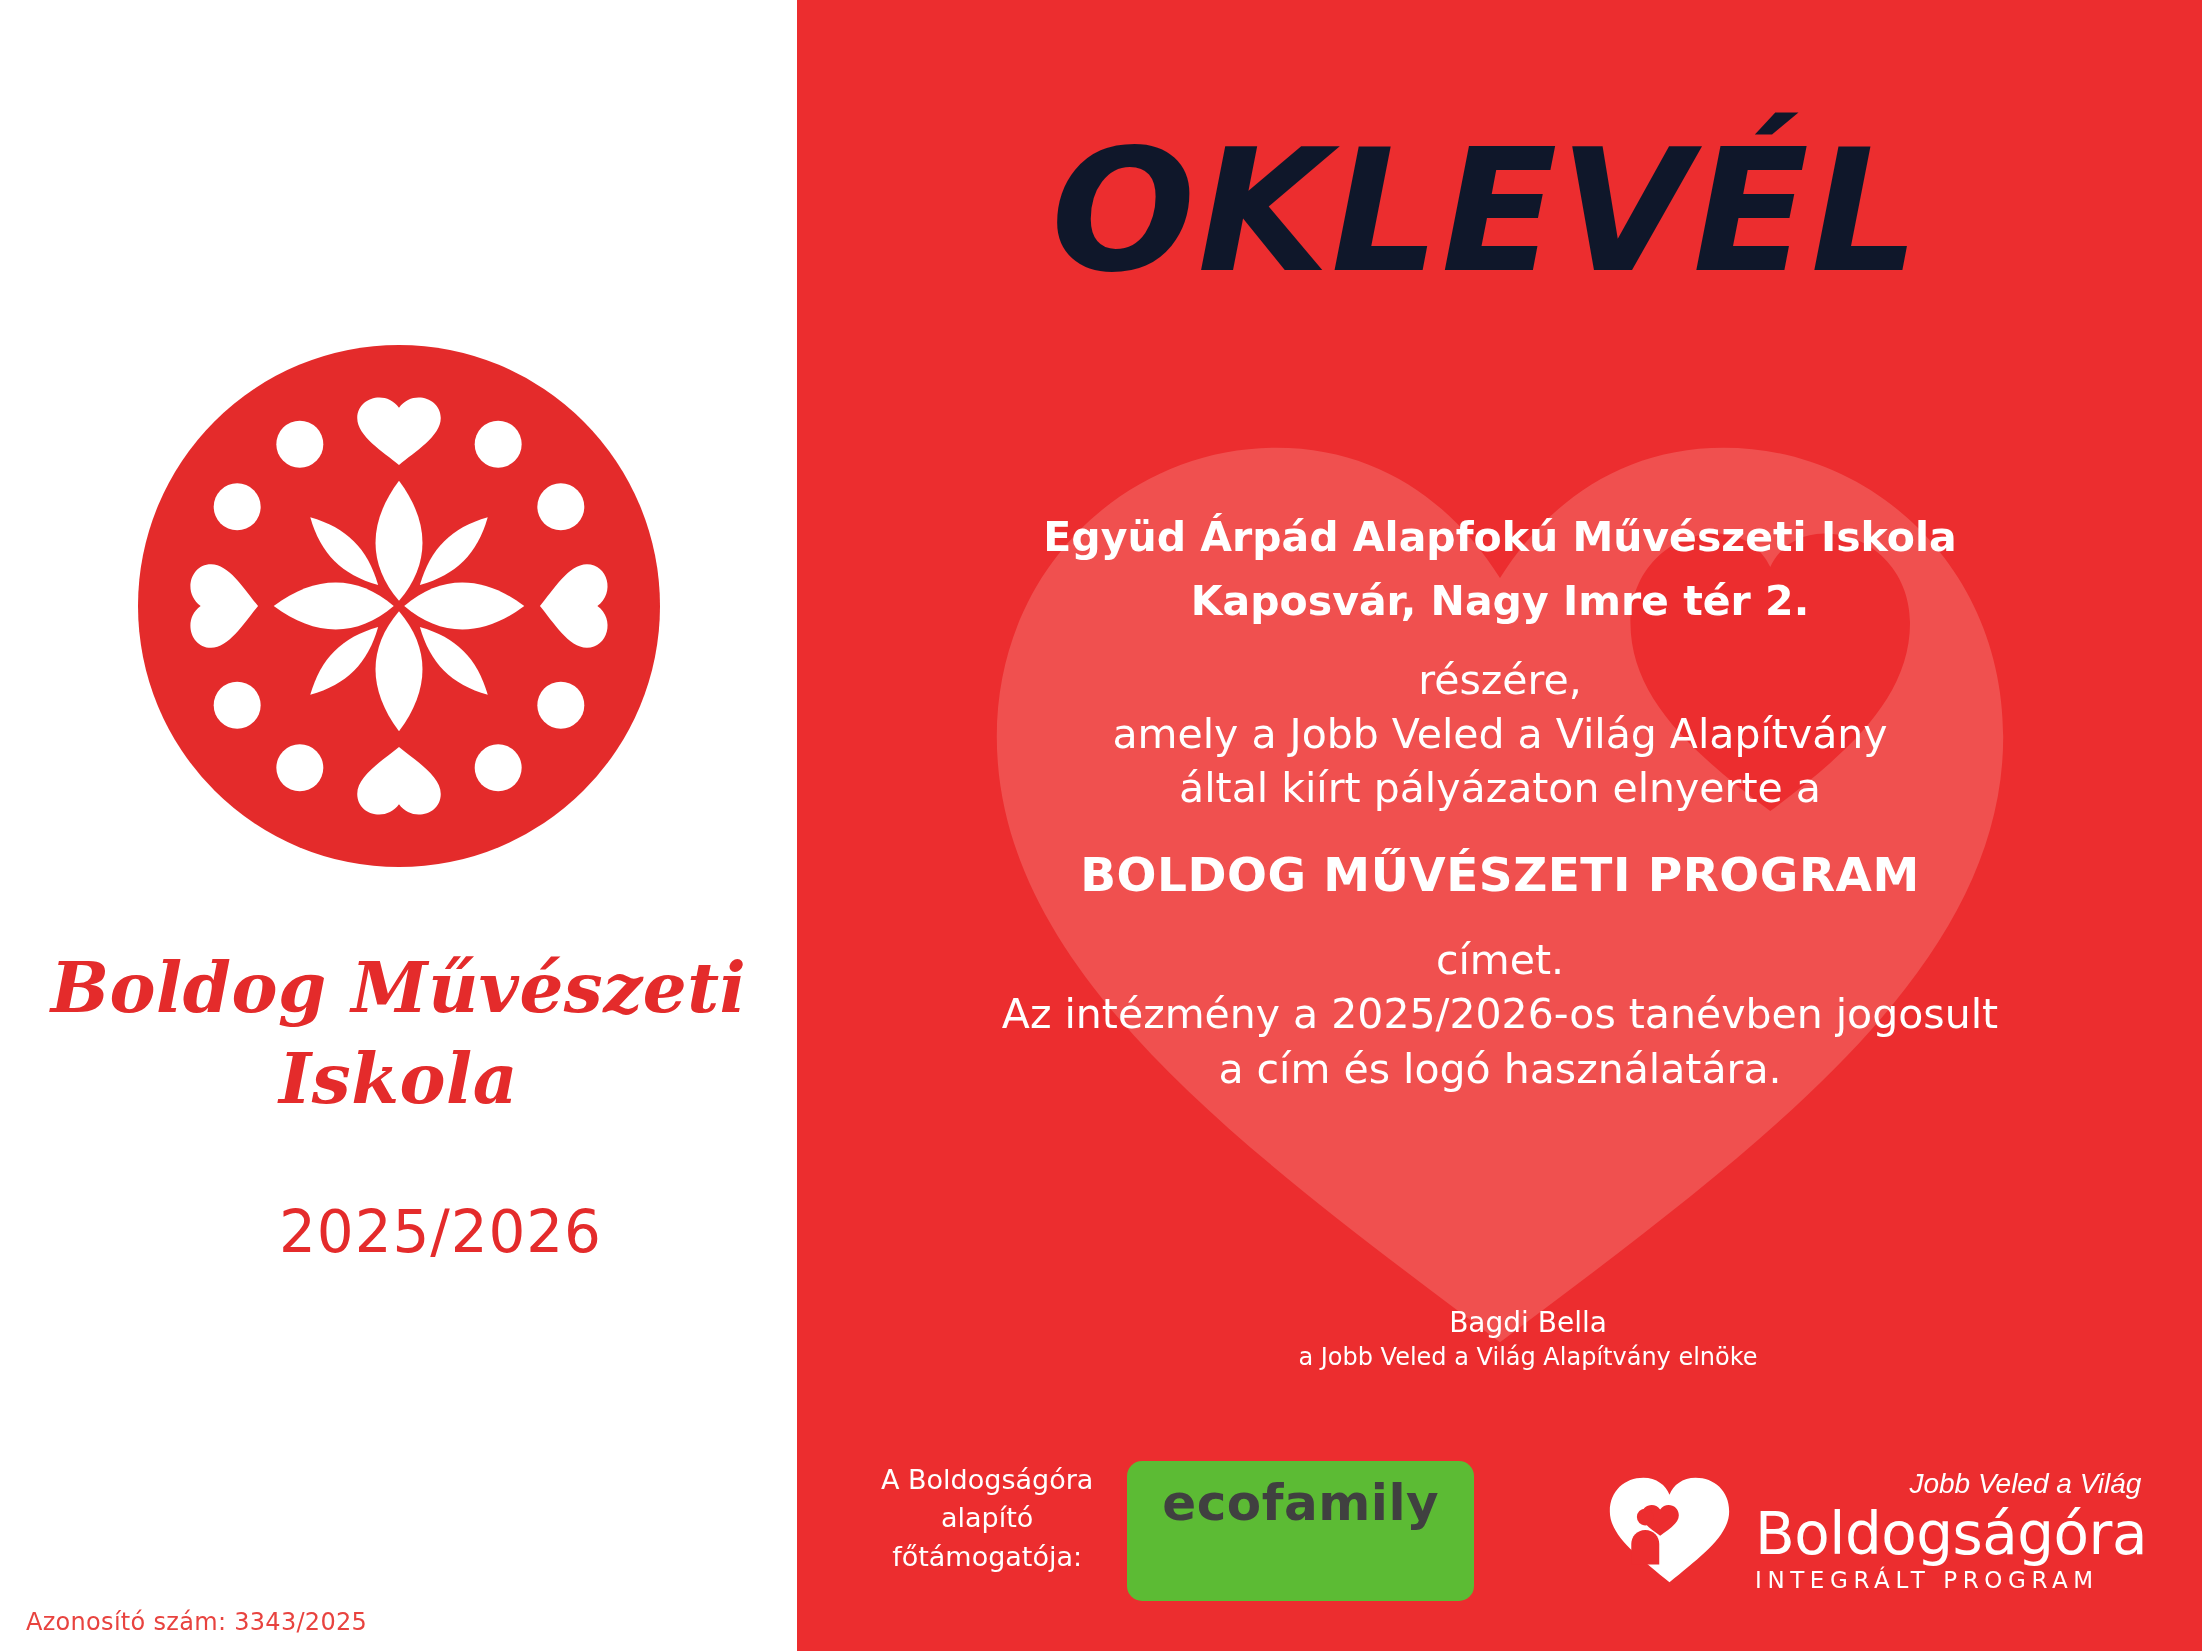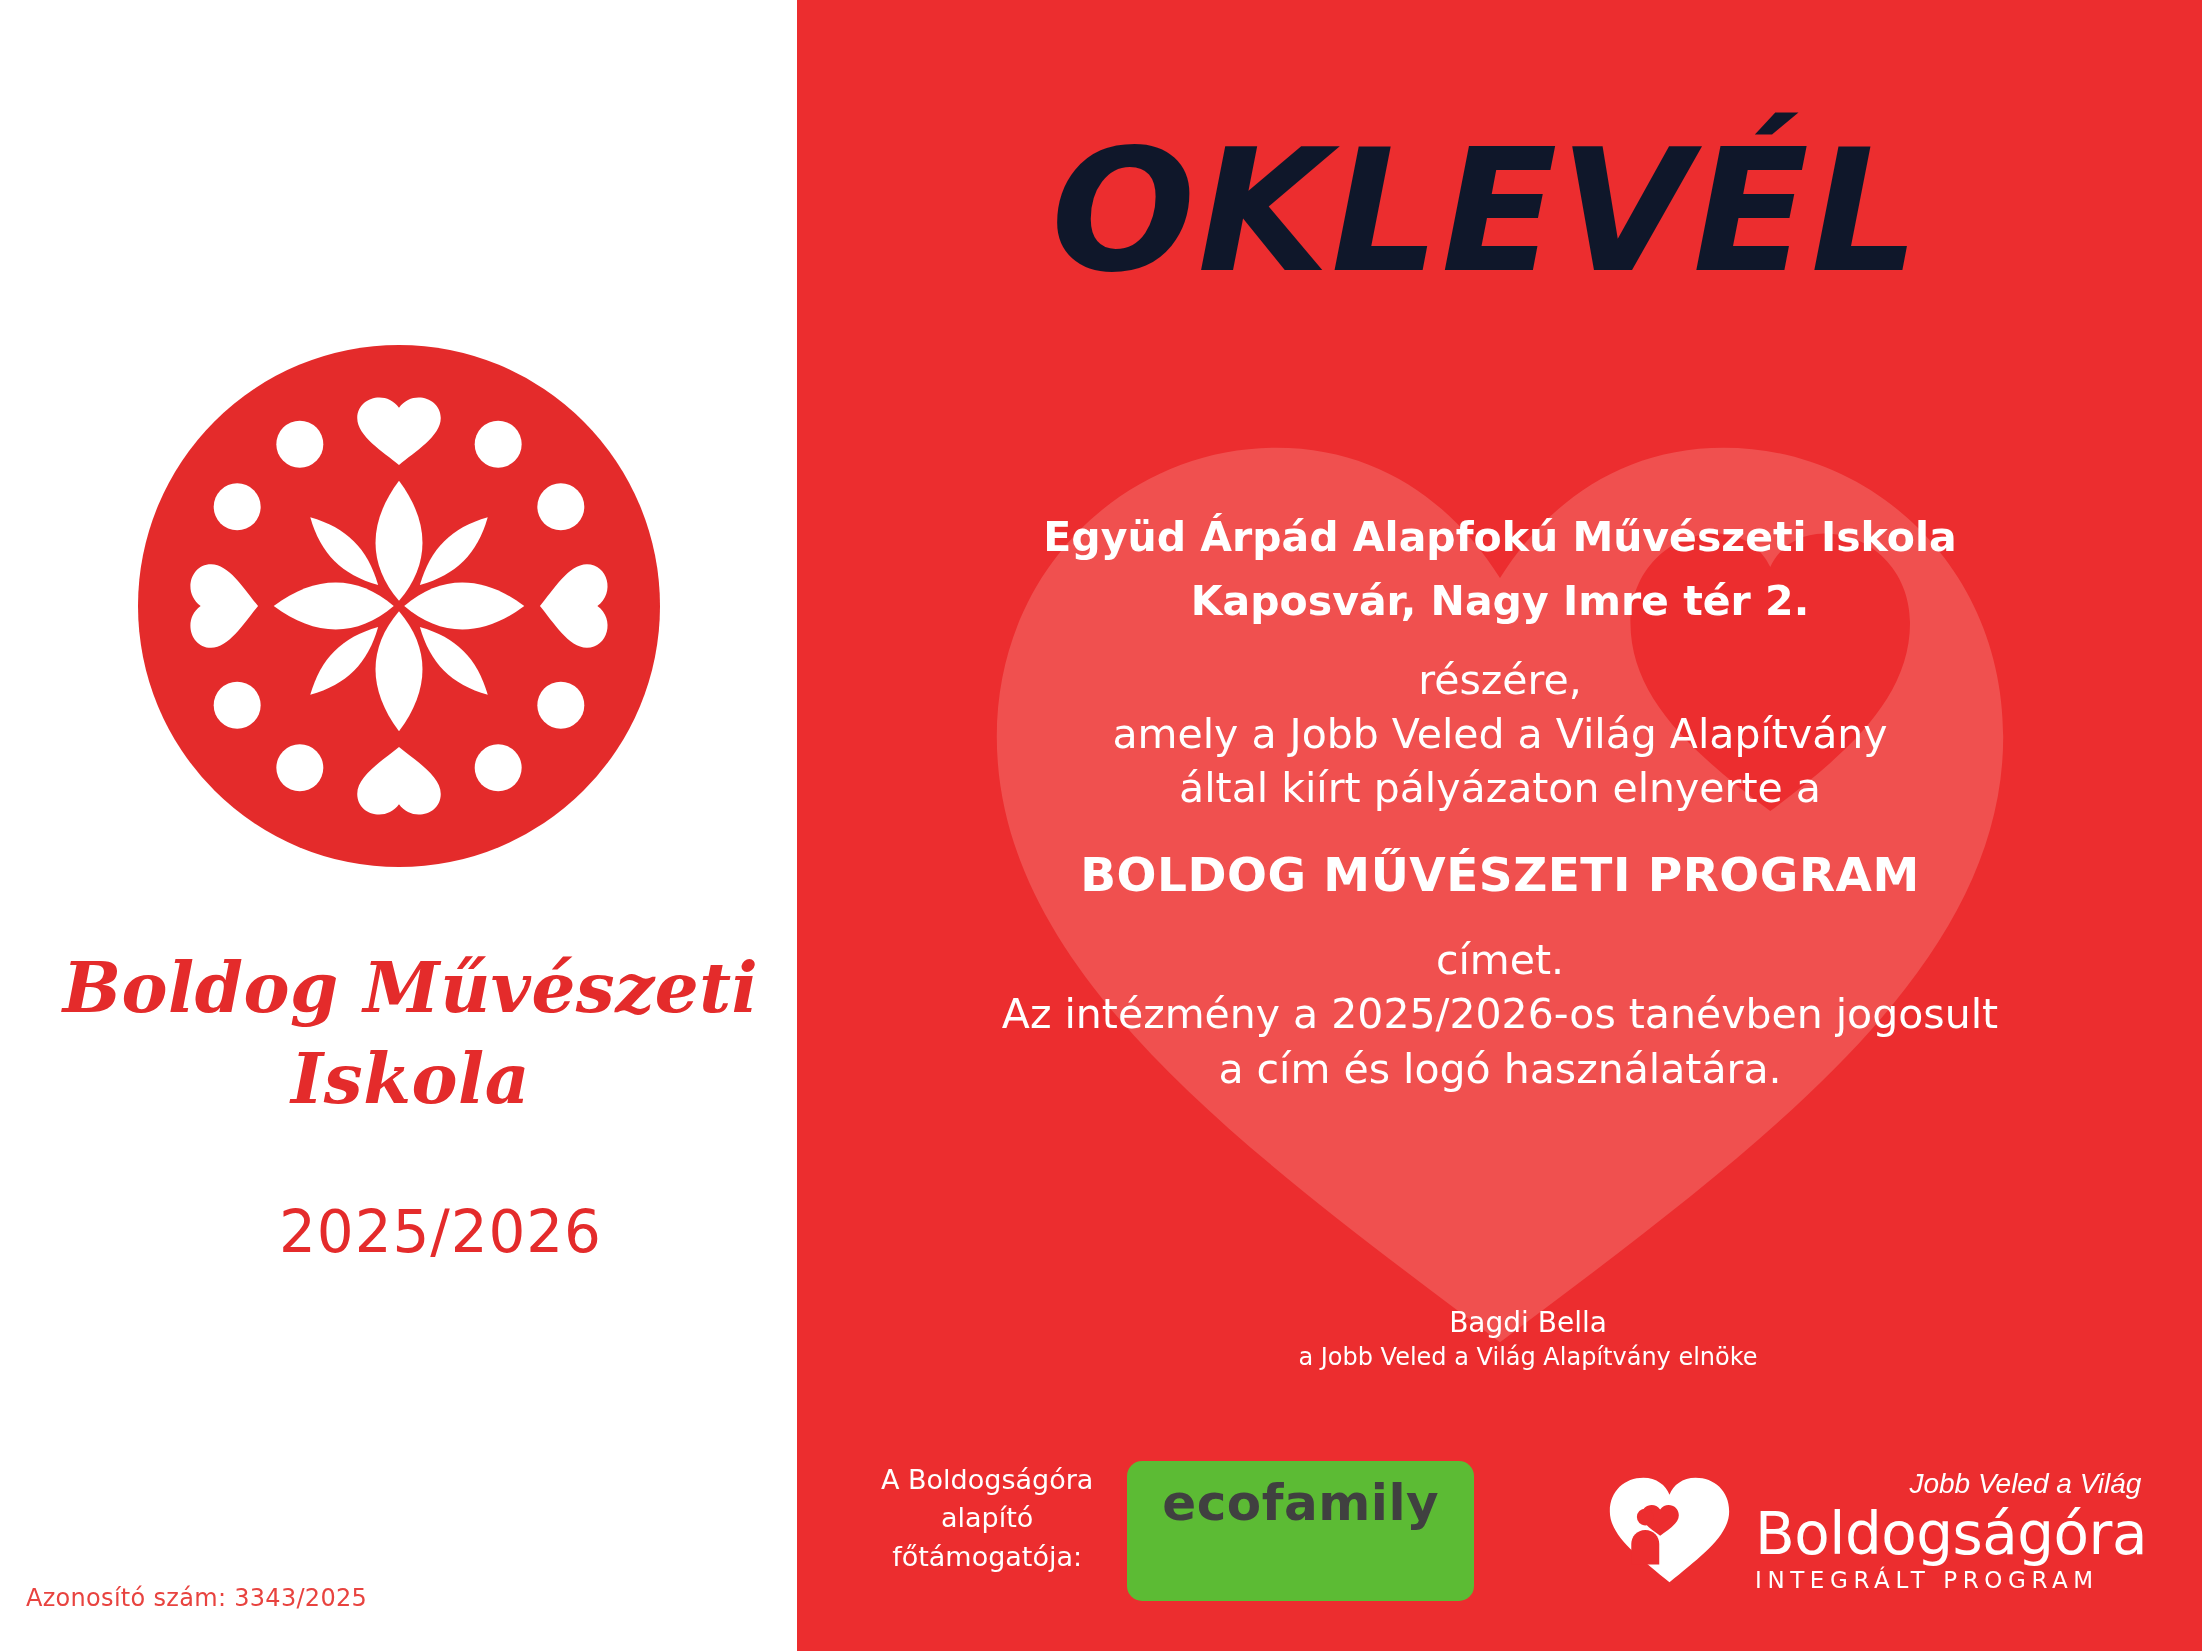--- a/index.html
+++ b/index.html
@@ -47,37 +47,36 @@
     left: 0;
     width: 797px;
     text-align: center;
     color: #e42b2b;
     font-family: "DejaVu Serif", serif;
     font-style: italic;
     font-weight: bold;
     font-size: 69px;
     line-height: 1.32;
     letter-spacing: 0.5px;
-    padding-left: 12px;
   }
   .school-year {
     position: absolute;
     top: 1198px;
     left: 0;
     width: 797px;
     text-align: center;
     color: #e42b2b;
     font-size: 58px;
     font-weight: 400;
     letter-spacing: 0.9px;
     margin-left: 42px;
   }
   .id-number {
     position: absolute;
-    bottom: 40px;
+    bottom: 16px;
     left: 26px;
     color: #e8433f;
     font-size: 24px;
     letter-spacing: 0.3px;
   }
 
   
   .right-panel {
     position: relative;
     flex: 1 1 auto;

